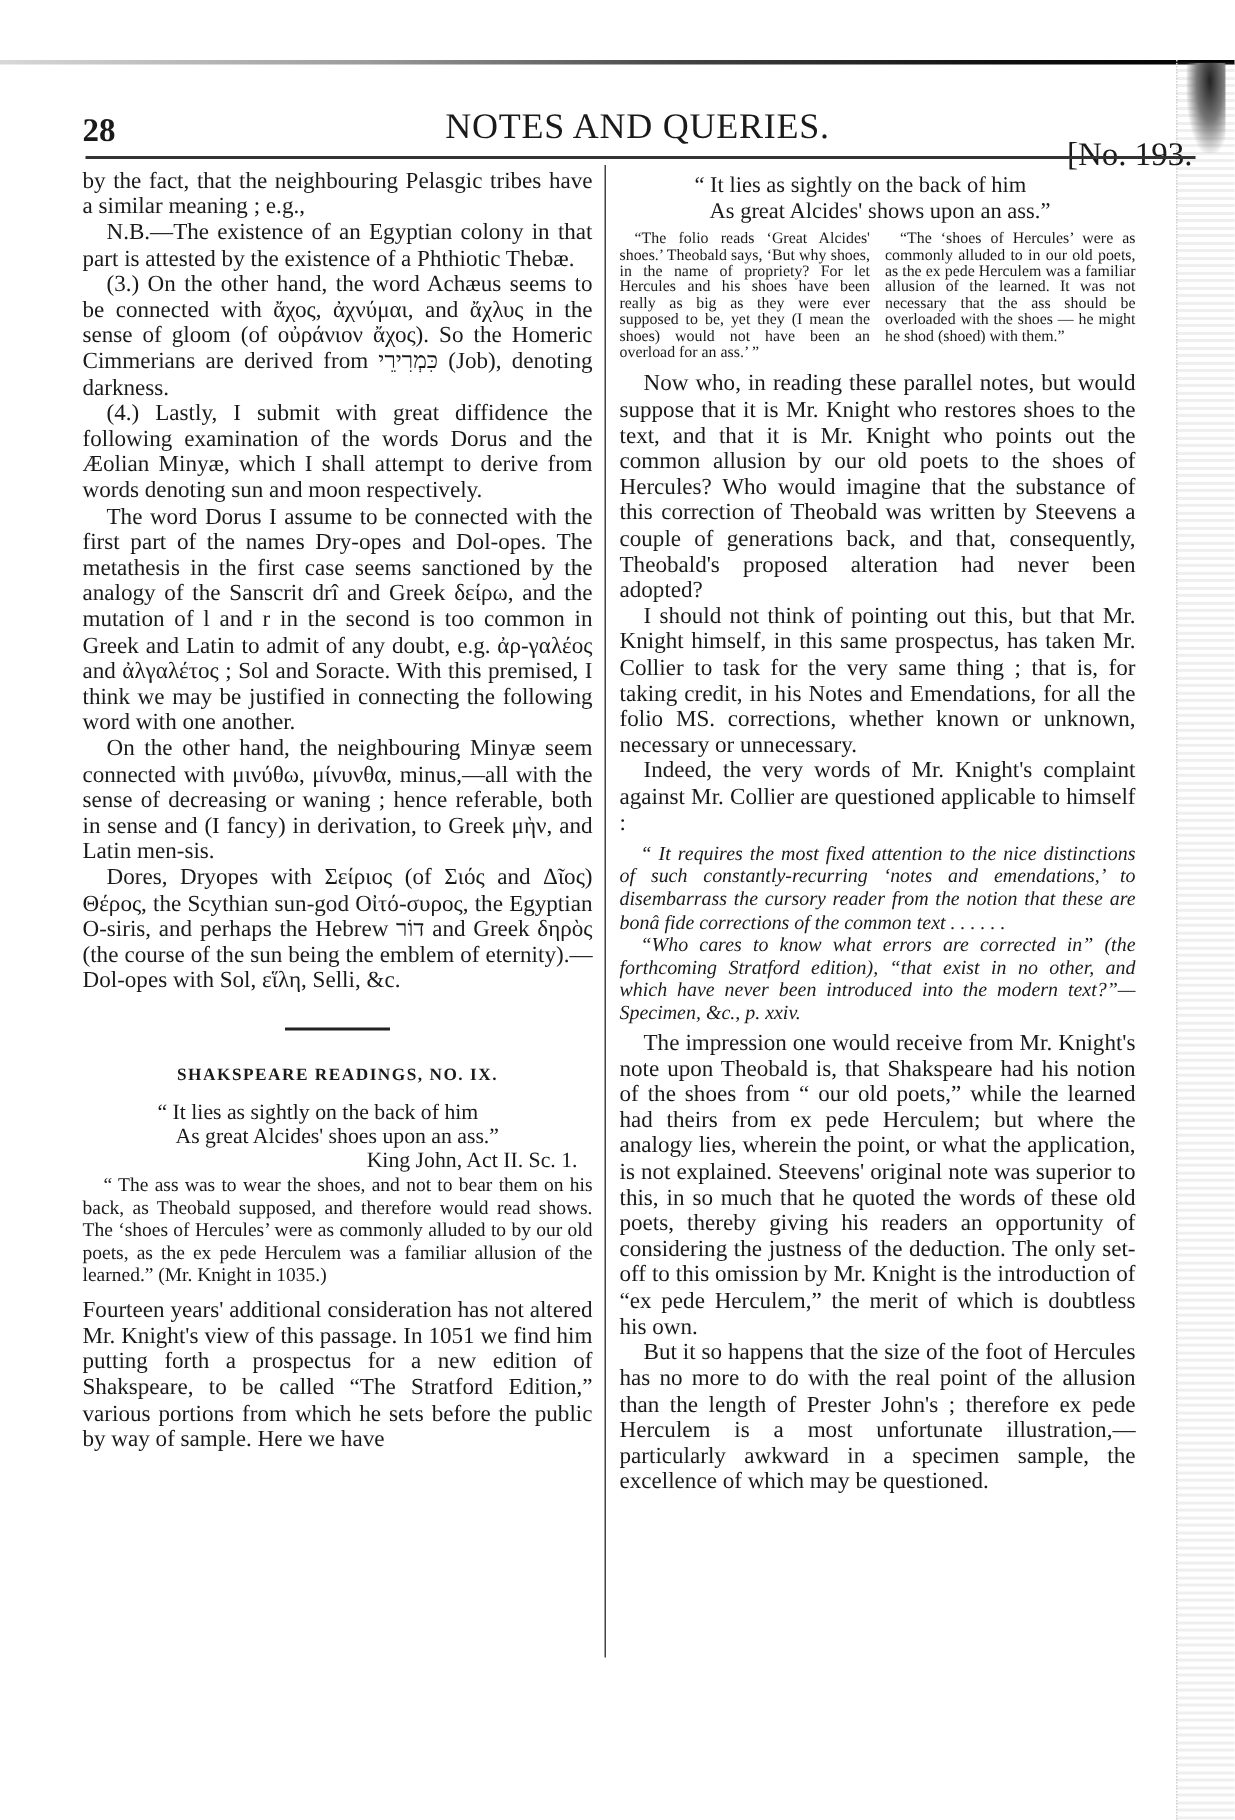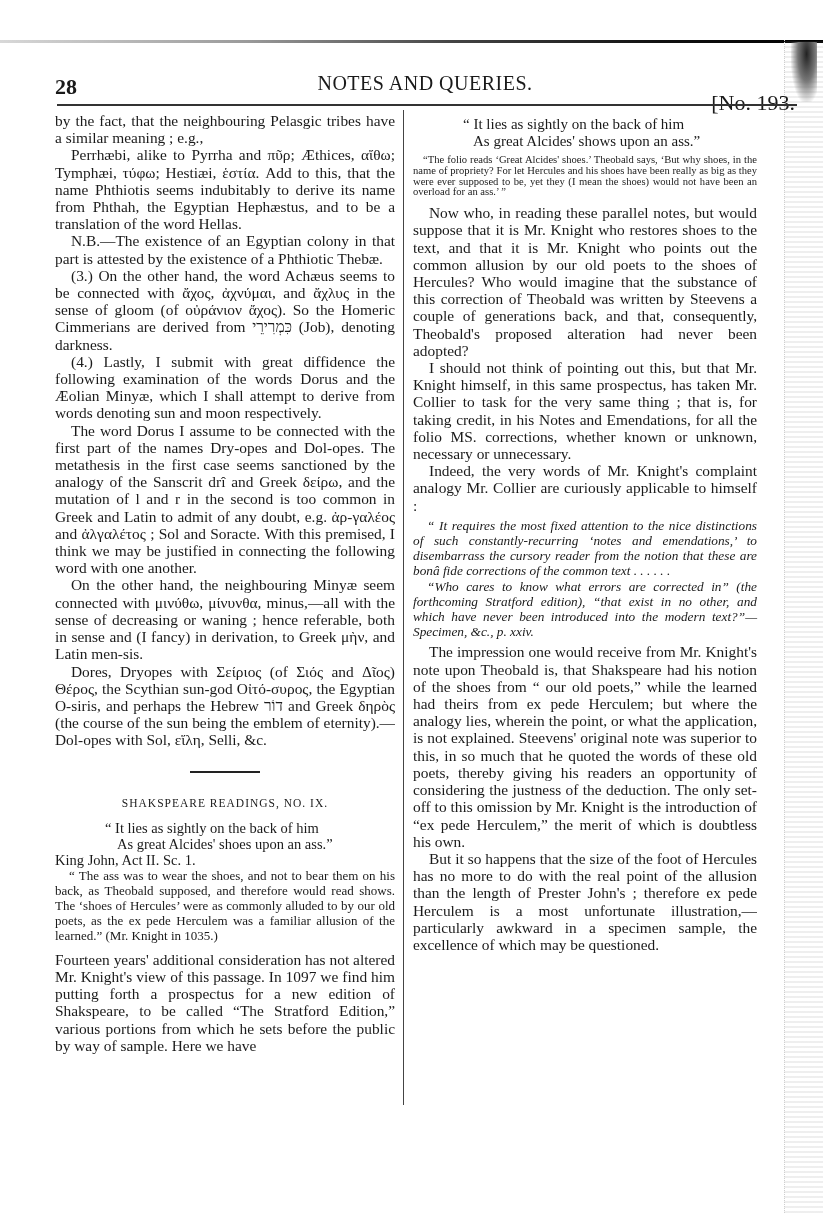--- a/index.html
+++ b/index.html
@@ -8,37 +8,37 @@
   .top-rule { position: absolute; left: 0; top: 40px; width: 823px; height: 3px;
               background: linear-gradient(90deg, #d8d8d8 0%, #9a9a9a 30%, #444 55%, #111 80%, #000 100%); }
   .edge-shade { position: absolute; right: 0; top: 40px; width: 38px; height: 1173px;
                 background: repeating-linear-gradient(0deg, rgba(120,120,120,0.12) 0 2px, rgba(255,255,255,0) 2px 5px);
                 border-left: 1px dotted #cfcfcf; }
   .edge-dark { position: absolute; right: 6px; top: 42px; width: 26px; height: 60px;
                background: radial-gradient(ellipse at 60% 20%, #222 0%, #777 40%, rgba(255,255,255,0) 75%); }
   .header { position: absolute; left: 55px; top: 70px; width: 740px; height: 30px; }
   .page-number { position: absolute; left: 0; top: 4px; font-size: 22px; font-weight: bold; }
   .journal-title { position: absolute; left: 0; right: 0; top: 2px; text-align: center;
-                   font-size: 20px; letter-spacing: 0.5px; }
+                   font-size: 24px; letter-spacing: 0.5px; }
   .issue-number { position: absolute; right: 0; top: 20px; font-size: 22px; }
   .header-rule { position: absolute; left: 57px; top: 104px; width: 740px; height: 2px; background: #333; }
   .col-divider { position: absolute; left: 403px; top: 110px; width: 1px; height: 995px; background: #444; }
 
   .col { position: absolute; top: 112px; font-size: 15.4px; line-height: 17.2px; text-align: justify; }
   .col-left { left: 55px; width: 340px; }
   .col-right { left: 413px; width: 344px; }
   .col p { margin: 0; }
   .col p.ind { text-indent: 16px; }
   .sig-line { display: flex; justify-content: space-between; }
   .sig { font-weight: bold; }
   .section-divider { width: 70px; height: 2px; background: #222; margin: 22px auto 22px; }
-  .section-title { text-align: center; font-size: 11.5px; font-weight: normal; letter-spacing: 1px; margin-bottom: 8px; }
+  .section-title { text-align: center; font-size: 11.5px; font-weight: bold; letter-spacing: 1px; margin-bottom: 8px; }
   .verse { font-size: 14.5px; line-height: 16px; margin-left: 50px; text-align: left; }
   .verse .l2 { padding-left: 12px; }
-  .citation { font-size: 14.5px; line-height: 16px; margin-right: 10px; }
+  .citation { text-align: right; font-size: 14.5px; line-height: 16px; margin-right: 10px; }
   .note-small { font-size: 13px; line-height: 15px; margin-top: 8px; text-indent: 14px; }
   .gap { height: 8px; }
   .verse-r { font-size: 15px; line-height: 16.5px; margin: 4px 0 6px 50px; text-align: left; }
   .verse-r .l2 { padding-left: 10px; }
   .parallel { display: flex; gap: 10px; font-size: 10.6px; line-height: 10.8px; margin-bottom: 6px; }
   .parallel > div { flex: 1; text-align: justify; }
   .parallel .pi { text-indent: 10px; }
   .quote-block { font-size: 13.3px; line-height: 15.2px; margin: 4px 0; }
   .quote-block p { text-indent: 14px; font-style: italic; }
 </style>
@@ -52,49 +52,49 @@
 <div class="header">
   <span class="page-number">28</span>
   <div class="journal-title">NOTES AND QUERIES.</div>
   <span class="issue-number">[No. 193.</span>
 </div>
 <div class="header-rule"></div>
 <div class="col-divider"></div>
 
 <div class="col col-left">
   <p>by the fact, that the neighbouring Pelasgic tribes have a similar meaning ; e.g.,</p>
-  <p class="ind">Perrhæbi, alike to Pyrrha and πῦρ; Æthices, αἴθω; Tymphæi, τύφω; Hestiæi, ἑστία. Add to this, that the name Phthiotis seems indubitably to derive its name from Phthah, the Egyptian Hephæstus, and to be a translation of the word Hellas.</p>
   <p class="ind">N.B.—The existence of an Egyptian colony in that part is attested by the existence of a Phthiotic Thebæ.</p>
   <p class="ind">(3.) On the other hand, the word Achæus seems to be connected with ἄχος, ἀχνύμαι, and ἄχλυς in the sense of gloom (of οὐράνιον ἄχος). So the Homeric Cimmerians are derived from כִּמְרִירֵי (Job), denoting darkness.</p>
   <p class="ind">(4.) Lastly, I submit with great diffidence the following examination of the words Dorus and the Æolian Minyæ, which I shall attempt to derive from words denoting sun and moon respectively.</p>
   <p class="ind">The word Dorus I assume to be connected with the first part of the names Dry-opes and Dol-opes. The metathesis in the first case seems sanctioned by the analogy of the Sanscrit drî and Greek δείρω, and the mutation of l and r in the second is too common in Greek and Latin to admit of any doubt, e.g. ἀρ-γαλέος and ἀλγαλέτος ; Sol and Soracte. With this premised, I think we may be justified in connecting the following word with one another.</p>
   <p class="ind">On the other hand, the neighbouring Minyæ seem connected with μινύθω, μίνυνθα, minus,—all with the sense of decreasing or waning ; hence referable, both in sense and (I fancy) in derivation, to Greek μὴν, and Latin men-sis.</p>
   <p class="ind">Dores, Dryopes with Σείριος (of Σιός and Δῖος) Θέρος, the Scythian sun-god Οἰτό-συρος, the Egyptian O-siris, and perhaps the Hebrew דוֹר and Greek δηρὸς (the course of the sun being the emblem of eternity).—Dol-opes with Sol, εἵλη, Selli, &amp;c.</p>
   <div class="section-divider"></div>
   <div class="section-title">SHAKSPEARE READINGS, NO. IX.</div>
   <div class="verse">
     <div>“ It lies as sightly on the back of him</div>
     <div class="l2">As great Alcides' shoes upon an ass.”</div>
   </div>
   <div class="citation">King John, Act II. Sc. 1.</div>
   <p class="note-small">“ The ass was to wear the shoes, and not to bear them on his back, as Theobald supposed, and therefore would read shows. The ‘shoes of Hercules’ were as commonly alluded to by our old poets, as the ex pede Herculem was a familiar allusion of the learned.” (Mr. Knight in 1035.)</p>
   <div class="gap"></div>
-  <p>Fourteen years' additional consideration has not altered Mr. Knight's view of this passage. In 1097 we find him putting forth a prospectus for a new edition of Shakspeare, to be called “The Stratford Edition,” various portions from which he sets before the public by way of sample. Here we have</p>
+  <p>Fourteen years' additional consideration has not altered Mr. Knight's view of this passage. In 1051 we find him putting forth a prospectus for a new edition of Shakspeare, to be called “The Stratford Edition,” various portions from which he sets before the public by way of sample. Here we have</p>
 </div>
 
 <div class="col col-right">
   <div class="verse-r">
     <div>“ It lies as sightly on the back of him</div>
     <div class="l2">As great Alcides' shows upon an ass.”</div>
   </div>
   <div class="parallel">
     <div class="pi">“The folio reads ‘Great Alcides' shoes.’ Theobald says, ‘But why shoes, in the name of propriety? For let Hercules and his shoes have been really as big as they were ever supposed to be, yet they (I mean the shoes) would not have been an overload for an ass.’ ”</div>
+    <div class="pi">“The ‘shoes of Hercules’ were as commonly alluded to in our old poets, as the ex pede Herculem was a familiar allusion of the learned. It was not necessary that the ass should be overloaded with the shoes — he might he shod (shoed) with them.”</div>
   </div>
   <p class="ind">Now who, in reading these parallel notes, but would suppose that it is Mr. Knight who restores shoes to the text, and that it is Mr. Knight who points out the common allusion by our old poets to the shoes of Hercules? Who would imagine that the substance of this correction of Theobald was written by Steevens a couple of generations back, and that, consequently, Theobald's proposed alteration had never been adopted?</p>
   <p class="ind">I should not think of pointing out this, but that Mr. Knight himself, in this same prospectus, has taken Mr. Collier to task for the very same thing ; that is, for taking credit, in his Notes and Emendations, for all the folio MS. corrections, whether known or unknown, necessary or unnecessary.</p>
-  <p class="ind">Indeed, the very words of Mr. Knight's complaint analogy Mr. Collier are curiously applicable to himself :</p>
+  <p class="ind">Indeed, the very words of Mr. Knight's complaint against Mr. Collier are questioned applicable to himself :</p>
   <div class="quote-block">
     <p>“ It requires the most fixed attention to the nice distinctions of such constantly-recurring ‘notes and emendations,’ to disembarrass the cursory reader from the notion that these are bonâ fide corrections of the common text . . . . . .</p>
     <p>“Who cares to know what errors are corrected in” (the forthcoming Stratford edition), “that exist in no other, and which have never been introduced into the modern text?”— Specimen, &amp;c., p. xxiv.</p>
   </div>
   <p class="ind">The impression one would receive from Mr. Knight's note upon Theobald is, that Shakspeare had his notion of the shoes from “ our old poets,” while the learned had theirs from ex pede Herculem; but where the analogy lies, wherein the point, or what the application, is not explained. Steevens' original note was superior to this, in so much that he quoted the words of these old poets, thereby giving his readers an opportunity of considering the justness of the deduction. The only set-off to this omission by Mr. Knight is the introduction of “ex pede Herculem,” the merit of which is doubtless his own.</p>
   <p class="ind">But it so happens that the size of the foot of Hercules has no more to do with the real point of the allusion than the length of Prester John's ; therefore ex pede Herculem is a most unfortunate illustration,—particularly awkward in a specimen sample, the excellence of which may be questioned.</p>
 </div>
 
 </body></html>

